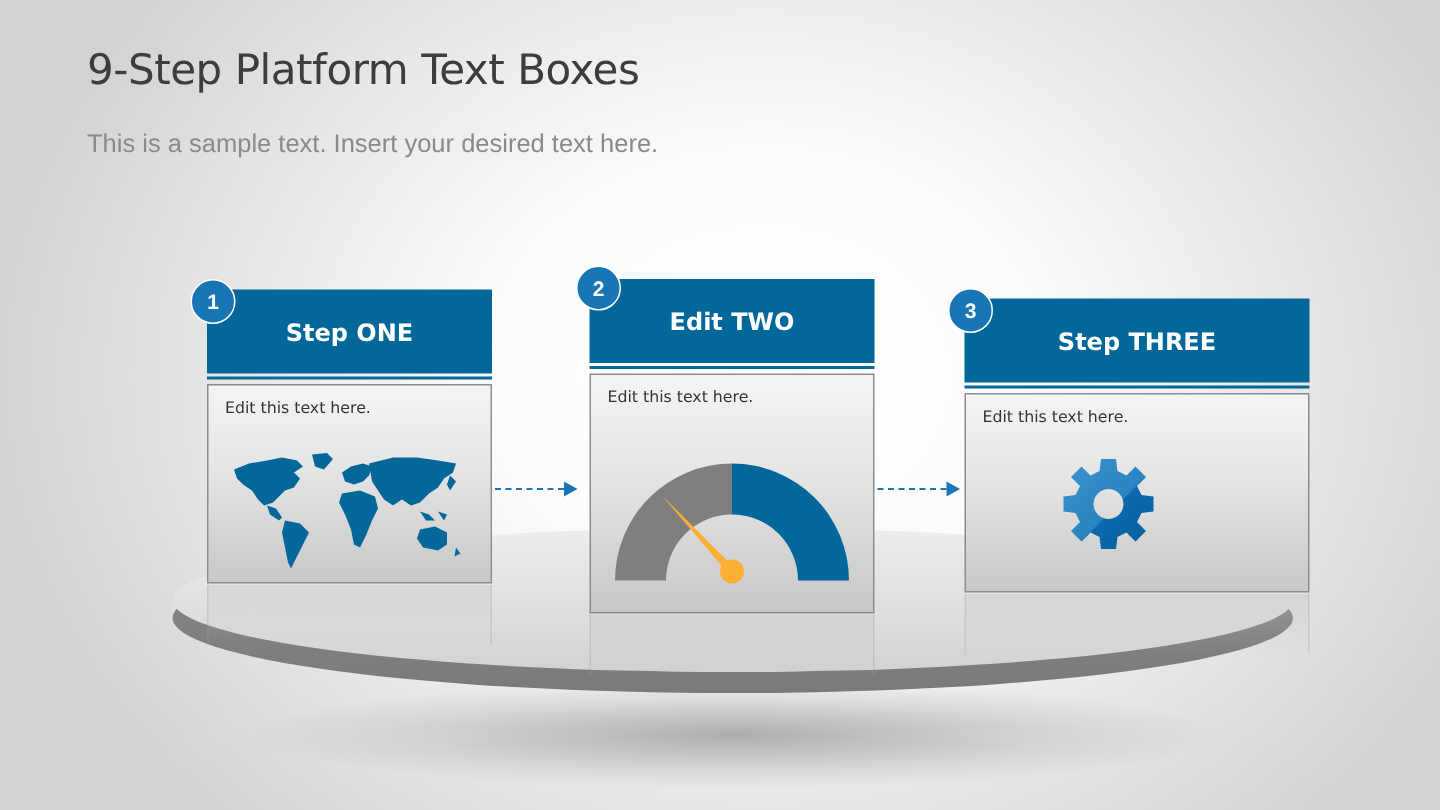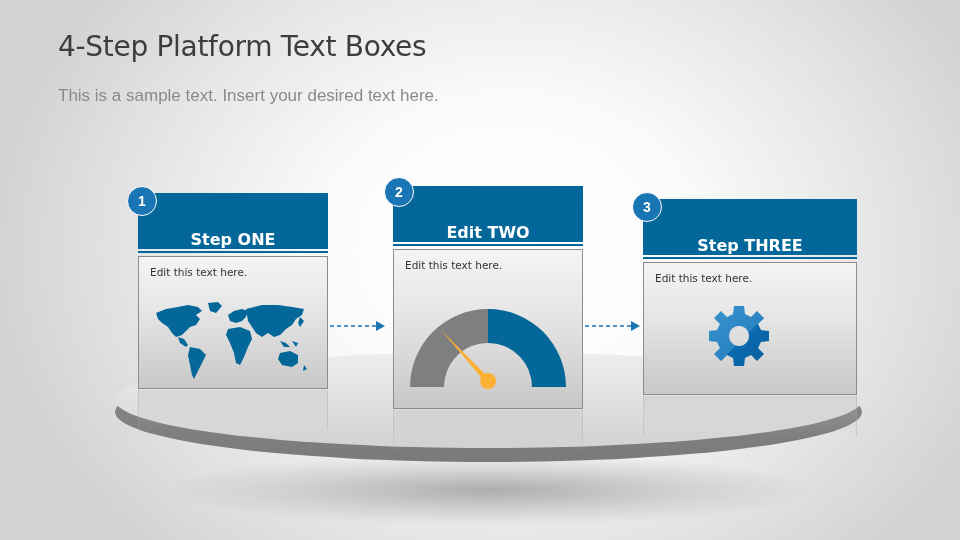--- a/index.html
+++ b/index.html
@@ -31,21 +31,21 @@
     position:absolute; left:115px; top:352px; width:747px; height:96px;
     border-radius:50%;
     background: linear-gradient(180deg, #ededed 0%, #e4e4e4 40%, #d2d2d2 100%);
   }
   
   .step { position:absolute; }
   .step .header {
     position:absolute; left:0; top:0; width:100%;
     background:#04679a; color:#fff;
     font-family: "DejaVu Sans", sans-serif; font-weight:bold; font-size:16px;
-    display:flex; align-items:flex-end; justify-content:center;
+    display:flex; align-items:center; justify-content:center;
   }
   .step .rule {
     position:absolute; left:0; width:100%; height:2px; background:#04679a;
   }
   .step .body {
     position:absolute; left:0; width:100%;
     box-sizing:border-box; border:1px solid #8c8c8c;
     background: linear-gradient(180deg, #f4f4f4 0%, #e6e6e6 40%, #c8c8c8 100%);
   }
   .step .body-text {
@@ -62,21 +62,21 @@
     position:absolute; width:28px; height:28px; border-radius:50%;
     background:#1a75b5; color:#fff; font-weight:bold; font-size:14px;
     display:flex; align-items:center; justify-content:center;
     border:1px solid #ffffff;
   }
   .arrow { position:absolute; }
 </style>
 </head>
 <body>
 
-<div class="title">4-Step Platform Text Boxes</div>
+<div class="title">9-Step Platform Text Boxes</div>
 <div class="subtitle">This is a sample text. Insert your desired text here.</div>
 
 <div class="shadow"></div>
 <div class="platform-side"></div>
 <div class="platform-top"></div>
 
 <div class="step" style="left:138px; top:193px; width:190px; height:196px;">
   <div class="header" style="height:56px;">
     <span>Step ONE</span>
   </div>
@@ -129,21 +129,21 @@
       <path d="M80,4 A78,78 0 0 1 158,82 L124,82 A44,44 0 0 0 80,38 Z" fill="#04679a"></path>
 
       <polygon points="33,25 82,74 78,78" fill="#fbb034"></polygon>
       <circle cx="80" cy="76" r="8" fill="#fbb034"></circle>
     </svg>
   </div>
   <div class="reflection" style="top:224px;"></div>
 </div>
 <div class="badge" style="left:384px; top:177px;">2</div>
 
-<div class="step" style="left:643px; top:199px; width:214px; height:196px;">
+<div class="step" style="left:643px; top:199px; width:190px; height:196px;padding-left:40px;">
   <div class="header" style="height:56px;">
     <span>Step THREE</span>
   </div>
   <div class="rule" style="top:58px;"></div>
   <div class="body" style="top:63px; height:133px;">
     <span class="body-text">Edit this text here.</span>
     <svg width="70" height="70" viewBox="0 0 70 70" style="position:absolute; left:60px; top:38px;">
       <defs>
         <linearGradient id="gearGrad" x1="0" y1="0" x2="1" y2="1">
           <stop offset="0" stop-color="#3c93cf"></stop>

